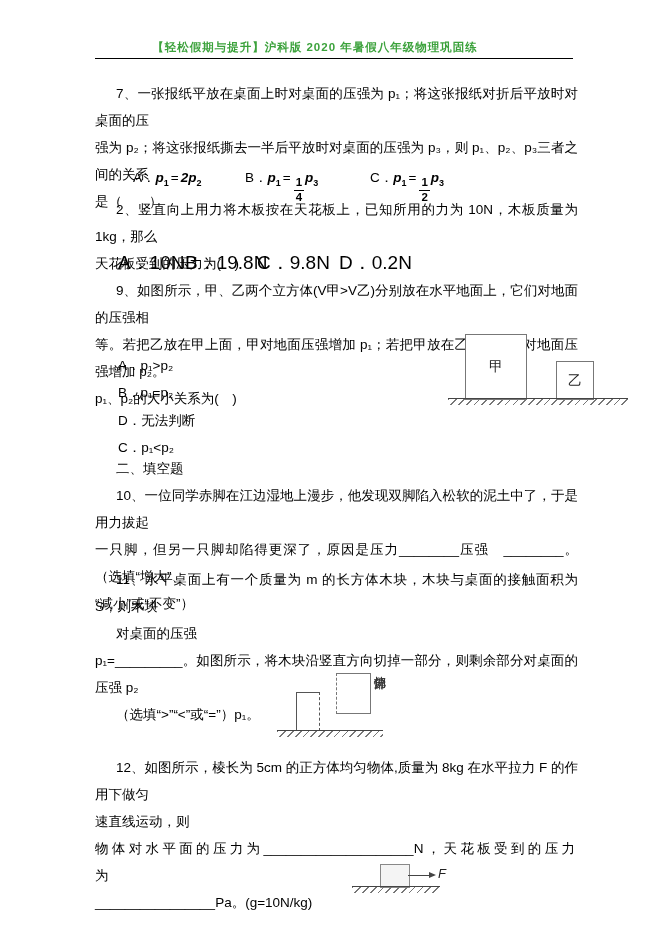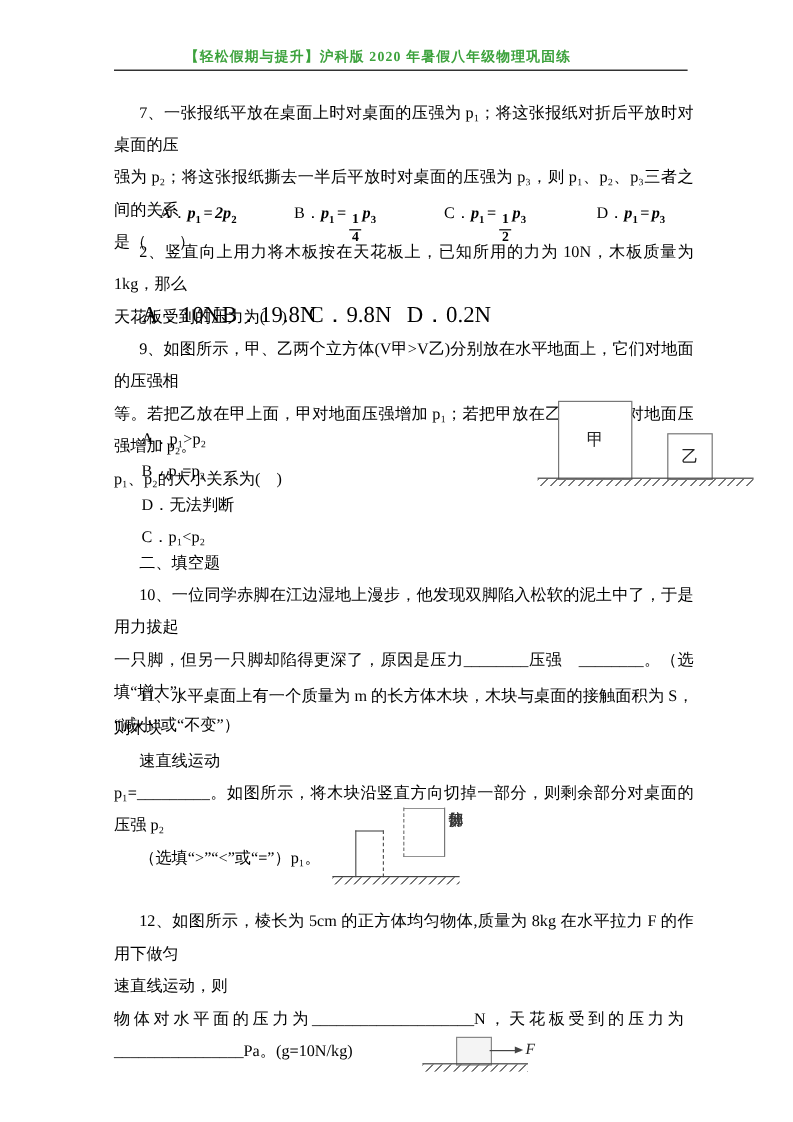--- a/index.html
+++ b/index.html
@@ -1,17 +1,17 @@
 <!DOCTYPE html>
 <html><head>
 <meta charset="utf-8">
 <style>
   html,body{margin:0;padding:0;background:#ffffff;}
   .page{position:relative;width:630px;height:935px;background:#fff;overflow:hidden;
-        font-family:Liberation Serif, serif;color:#000;}
+        font-family:Liberation Sans, sans-serif;color:#000;}
   
   .hdr{position:absolute;top:40px;left:0;right:0;text-align:center;
        font-size:11.5px;font-weight:bold;color:#3ca23c;letter-spacing:1px;}
   .hdr-rule{position:absolute;top:58px;left:95px;width:478px;border-top:1.8px solid #000;}
   
   .blk{position:absolute;left:95px;width:483px;font-size:13.5px;line-height:27px;text-align:justify;}
   .blk p{margin:0;}
   .ind{text-indent:21px;}
   .ctr{text-align:left;}
   .sp{letter-spacing:3px;}
@@ -67,23 +67,20 @@
             <span class="num">1</span>
             <span class="den">4</span>
           </span><span>p</span><sub>3</sub></span>
     </span>
     <span class="opt" style="left:275px">
       <span>C．</span><span class="fml"><span>p</span><sub>1</sub><span class="eq">=</span><span class="frac">
             <span class="num">1</span>
             <span class="den">2</span>
           </span><span>p</span><sub>3</sub></span>
     </span>
-    <span class="opt" style="left:402px">
-      <span>D．</span><span class="fml"><span>p</span><sub>1</sub><span class="eq">=</span><span>p</span><sub>3</sub></span>
-    </span>
   </div>
 
   <div class="blk" style="top:196px">
     <p class="ind">2、竖直向上用力将木板按在天花板上，已知所用的力为 10N，木板质量为 1kg，那么</p>
     <p>天花板受到的压力为(　)</p>
   </div>
   <div class="optrow" style="top:249px;height:27px">
     <span class="ilopt" style="left:23px">A．10N</span>
     <span class="ilopt" style="left:90px">B．19.8N</span>
     <span class="ilopt" style="left:162px">C．9.8N</span>
@@ -117,21 +114,21 @@
   </div>
 
   <div class="blk" style="top:482px">
     <p class="ind">10、一位同学赤脚在江边湿地上漫步，他发现双脚陷入松软的泥土中了，于是用力拔起</p>
     <p>一只脚，但另一只脚却陷得更深了，原因是压力________压强　________。（选填“增大”、</p>
     <p>“减小”或“不变”）</p>
   </div>
 
   <div class="blk" style="top:566px">
     <p class="ind">11、水平桌面上有一个质量为 m 的长方体木块，木块与桌面的接触面积为 S，则木块</p>
-    <p class="ind">速直线运动</p>
+    <p class="ind">对桌面的压强</p>
     <p>p₁=_________。如图所示，将木块沿竖直方向切掉一部分，则剩余部分对桌面的压强 p₂</p>
     <p class="ind">（选填“&gt;”“&lt;”或“=”）p₁。</p>
   </div>
 
   <div class="fig" style="left:270px;top:665px;width:150px;height:85px">
     <div class="cutblock" style="left:26px;top:27px;width:22px;height:38px"></div>
     <div class="cutpart" style="left:66px;top:8px;width:33px;height:39px"></div>
     <div class="ground" style="left:7px;top:65px;width:106px"></div>
     <div class="vlabel" style="left:103px;top:1px">切掉部分</div>
   </div>

